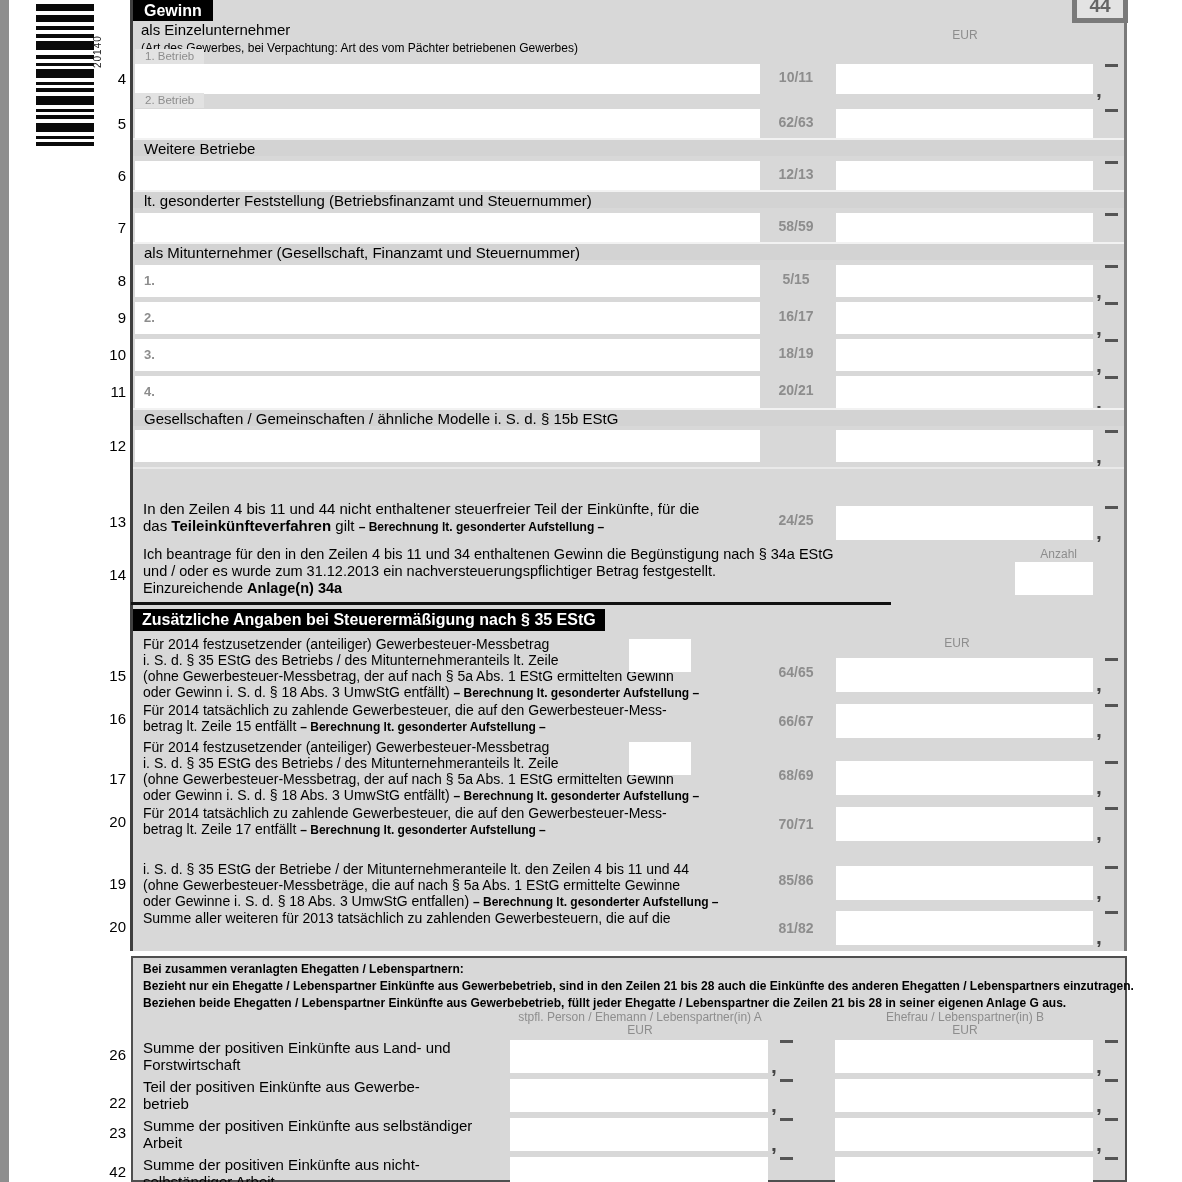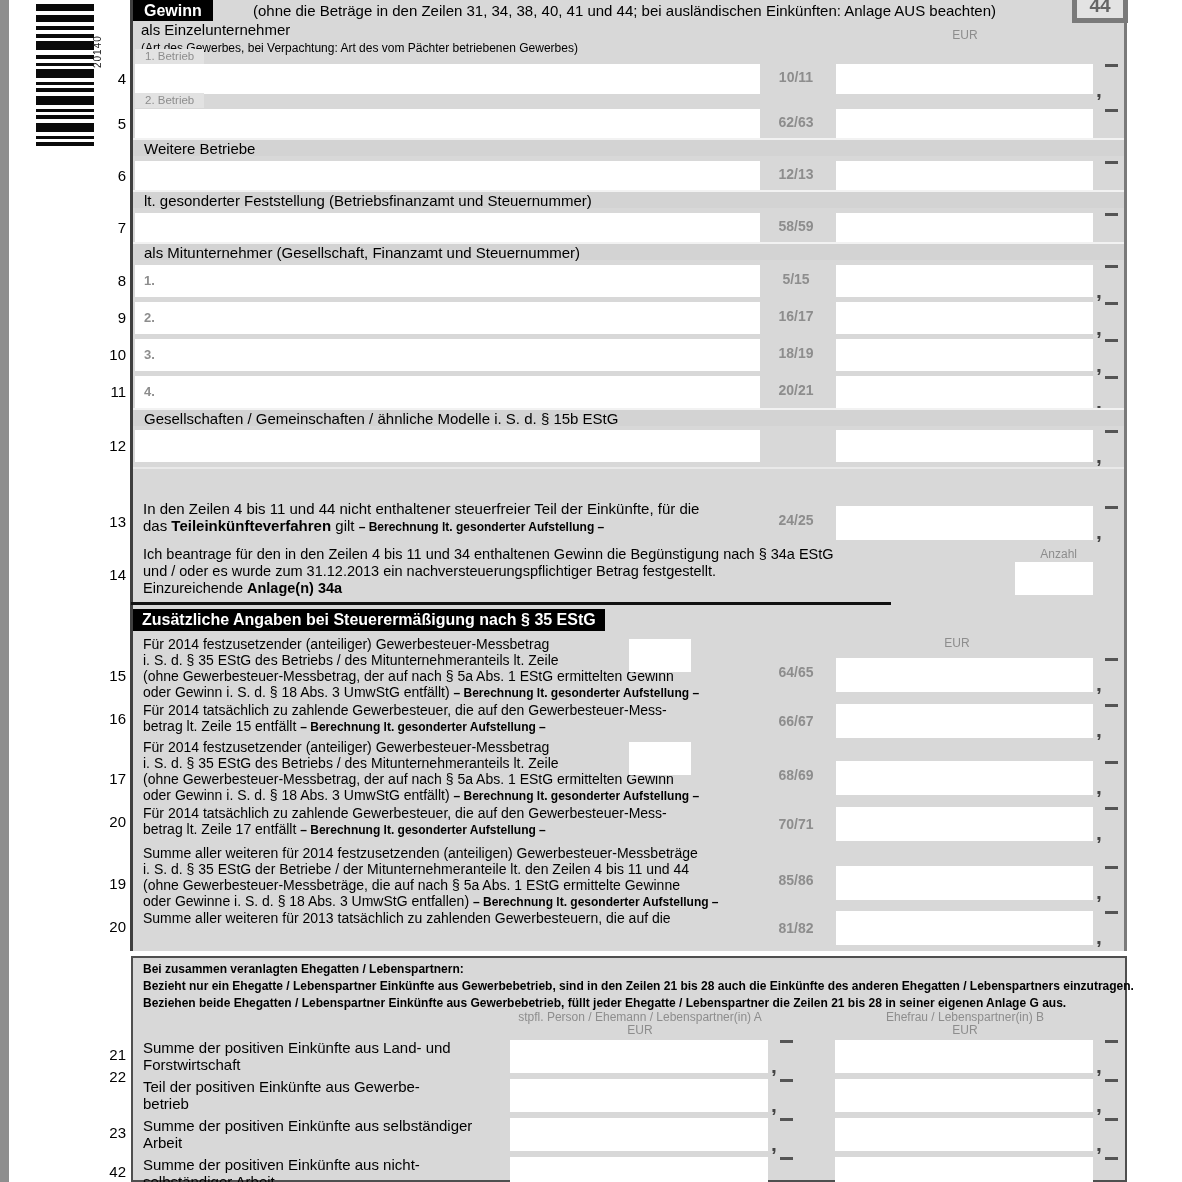--- a/index.html
+++ b/index.html
@@ -72,21 +72,20 @@
   <div class="vnum">20140</div>
 
   <div class="bg"></div>
   <div class="lborder"></div>
   <div class="rborder"></div>
   <div class="sep12"></div>
   <div class="sep13"></div>
   <div class="whitegap"></div>
 
   <div class="blackbar" style="left:133px;top:0;height:21px;line-height:21px;font-size:16px;padding:0 11px">Gewinn</div>
-  <div class="ln s15" style="left:253px;top:2px">(ohne die Beträge in den Zeilen 31, 34, 38, 40, 41 und 44; bei ausländischen Einkünften: Anlage AUS beachten)</div>
   <div class="ln s15" style="left:141px;top:21px">als Einzelunternehmer</div>
   <div class="ln s12" style="left:141px;top:40px">(Art des Gewerbes, bei Verpachtung: Art des vom Pächter betriebenen Gewerbes)</div>
   <div class="eurlbl" style="left:905px;top:28px">EUR</div>
   <div class="badge">44</div>
 
   <div class="tab" style="left:135px;top:49px">1. Betrieb</div>
   <div class="rownum" style="top:70px">4</div>
   <div class="field" style="left:135px;top:64px;width:625px;height:30px"></div>
   <div class="code" style="top:69px">10/11</div>
   <div class="field" style="left:836px;top:64px;width:257px;height:30px"></div>
@@ -226,21 +225,20 @@
   <div class="rownum" style="top:813px">20</div>
   <div class="ln s14" style="top:805px">Für 2014 tatsächlich zu zahlende Gewerbesteuer, die auf den Gewerbesteuer-Mess-</div>
   <div class="ln s14" style="top:821px"><span>betrag lt. Zeile 17 entfällt </span><span class="note">– Berechnung lt. gesonderter Aufstellung –</span></div>
   <div class="code" style="top:816px">70/71</div>
   <div class="field" style="left:836px;top:807px;width:257px;height:34px"></div>
   <div class="suf" style="left:1096px;top:806px">
       <i></i>
     </div>
 
   <div class="rownum" style="top:875px">19</div>
-  <div class="ln s14" style="top:845px">Summe aller weiteren für 2014 festzusetzenden (anteiligen) Gewerbesteuer-Messbeträge</div>
   <div class="ln s14" style="top:861px">i. S. d. § 35 EStG der Betriebe / der Mitunternehmeranteile lt. den Zeilen 4 bis 11 und 44</div>
   <div class="ln s14" style="top:877px">(ohne Gewerbesteuer-Messbeträge, die auf nach § 5a Abs. 1 EStG ermittelte Gewinne</div>
   <div class="ln s14" style="top:893px"><span>oder Gewinne i. S. d. § 18 Abs. 3 UmwStG entfallen) </span><span class="note">– Berechnung lt. gesonderter Aufstellung –</span></div>
   <div class="code" style="top:872px">85/86</div>
   <div class="field" style="left:836px;top:866px;width:257px;height:34px"></div>
   <div class="suf" style="left:1096px;top:865px">
       <i></i>
     </div>
 
   <div class="rownum" style="top:918px">20</div>
@@ -253,33 +251,33 @@
 
   <div class="box3"></div>
   <div class="ln note" style="top:962px">Bei zusammen veranlagten Ehegatten / Lebenspartnern:</div>
   <div class="ln note" style="top:979px">Bezieht nur ein Ehegatte / Lebenspartner Einkünfte aus Gewerbebetrieb, sind in den Zeilen 21 bis 28 auch die Einkünfte des anderen Ehegatten / Lebenspartners einzutragen.</div>
   <div class="ln note" style="top:996px">Beziehen beide Ehegatten / Lebenspartner Einkünfte aus Gewerbebetrieb, füllt jeder Ehegatte / Lebenspartner die Zeilen 21 bis 28 in seiner eigenen Anlage G aus.</div>
   <div class="colhdr" style="left:500px;top:1010px">stpfl. Person / Ehemann / Lebenspartner(in) A</div>
   <div class="colhdr" style="left:500px;top:1023px">EUR</div>
   <div class="colhdr" style="left:825px;top:1010px">Ehefrau / Lebenspartner(in) B</div>
   <div class="colhdr" style="left:825px;top:1023px">EUR</div>
 
-  <div class="rownum" style="top:1046px">21</div>
+  <div class="rownum" style="top:1046px">26</div>
   <div class="ln s15" style="top:1039px">Summe der positiven Einkünfte aus Land- und</div>
   <div class="ln s15" style="top:1056px">Forstwirtschaft</div>
   <div class="field" style="left:510px;top:1040px;width:258px;height:33px"></div>
   <div class="suf" style="left:771px;top:1039px">
       <i></i>
     </div>
   <div class="field" style="left:835px;top:1040px;width:258px;height:33px"></div>
   <div class="suf" style="left:1096px;top:1039px">
       <i></i>
     </div>
 
-  <div class="rownum" style="top:1068px">22</div>
+  <div class="rownum" style="top:1094px">22</div>
   <div class="ln s15" style="top:1078px">Teil der positiven Einkünfte aus Gewerbe-</div>
   <div class="ln s15" style="top:1095px">betrieb</div>
   <div class="field" style="left:510px;top:1079px;width:258px;height:33px"></div>
   <div class="suf" style="left:771px;top:1078px">
       <i></i>
     </div>
   <div class="field" style="left:835px;top:1079px;width:258px;height:33px"></div>
   <div class="suf" style="left:1096px;top:1078px">
       <i></i>
     </div>

